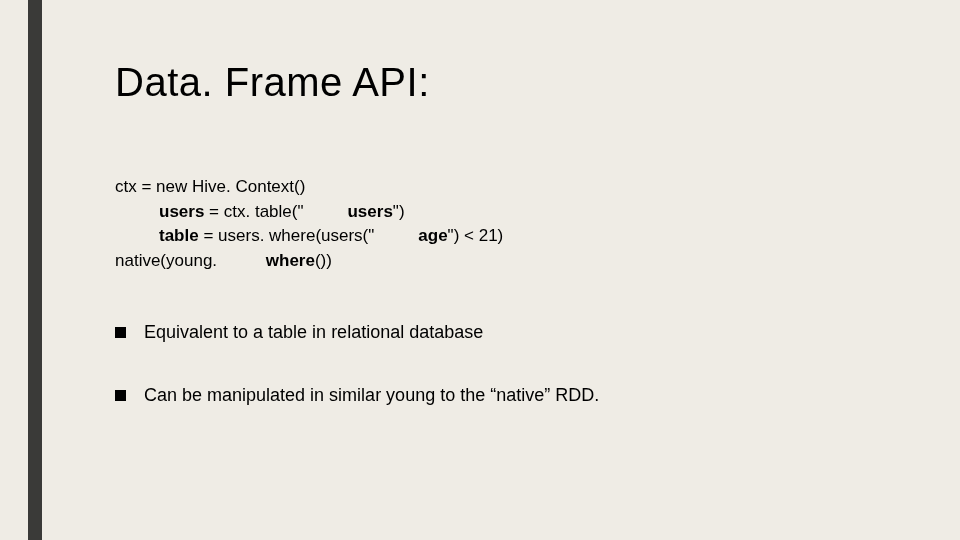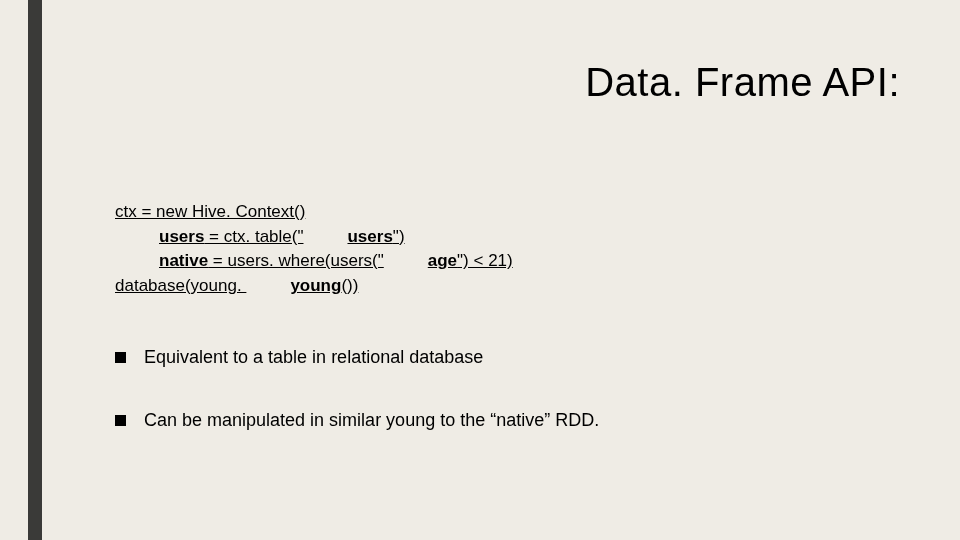--- a/index.html
+++ b/index.html
@@ -21,29 +21,28 @@
   .content {
     position: absolute;
     left: 115px;
     top: 60px;
     right: 60px;
   }
   .title {
     font-size: 40px;
     font-weight: 400;
     letter-spacing: 0.5px;
-    margin-bottom: 95px;
-    text-align: right;
+    margin-bottom: 70px;
   }
   .code-block {
     font-size: 17px;
     line-height: 1.45;
     margin-bottom: 48px;
   }
-  .code-line { white-space: pre; text-decoration: underline; }
+  .code-line { white-space: pre; }
   .bold { font-weight: 700; margin-left: 44px; }
   .bullets {
     list-style: none;
     font-size: 18px;
   }
   .bullets li {
     display: flex;
     align-items: flex-start;
     margin-bottom: 42px;
   }
@@ -62,22 +61,22 @@
 
 <div class="sidebar"></div>
 
 <div class="content">
 
   <h1 class="title">Data. Frame API:</h1>
 
   <div class="code-block">
     <div class="code-line">ctx = new Hive. Context()</div>
     <div class="code-line"><span class="bold">users</span><span> = ctx. table("</span><span class="bold">users</span><span>")</span></div>
-    <div class="code-line"><span class="bold">native</span><span> = users. where(users("</span><span class="bold">age</span><span>") &lt; 21)</span></div>
-    <div class="code-line"><span>database(young. </span><span class="bold">young</span><span>())</span></div>
+    <div class="code-line"><span class="bold">table</span><span> = users. where(users("</span><span class="bold">age</span><span>") &lt; 21)</span></div>
+    <div class="code-line"><span>native(young. </span><span class="bold">where</span><span>())</span></div>
   </div>
 
   <ul class="bullets">
     <li>
       <span class="bullet-marker"></span>
       <span>Equivalent to a table in relational database</span>
     </li>
     <li>
       <span class="bullet-marker"></span>
       <span>Can be manipulated in similar young to the “native” RDD.</span>

